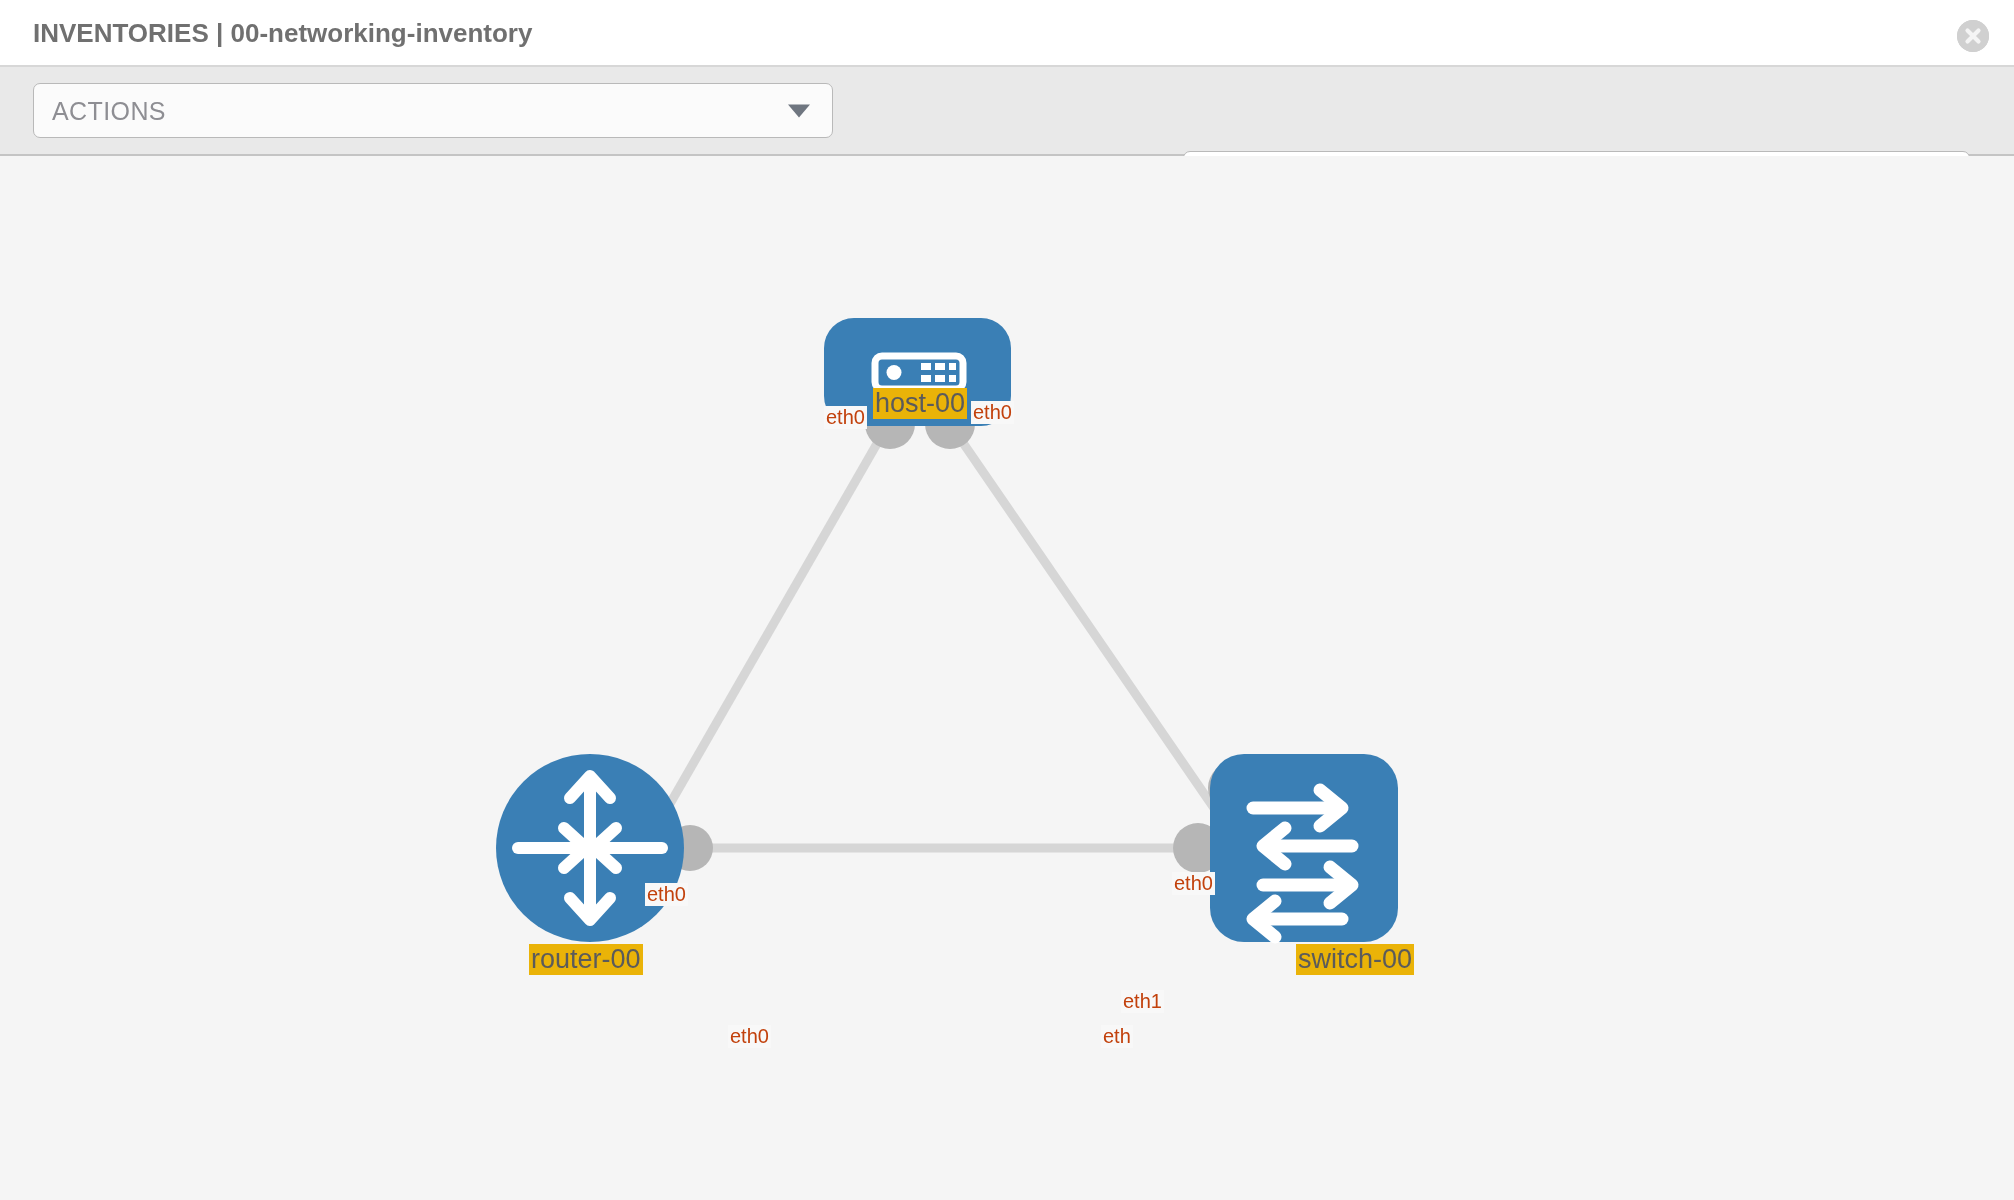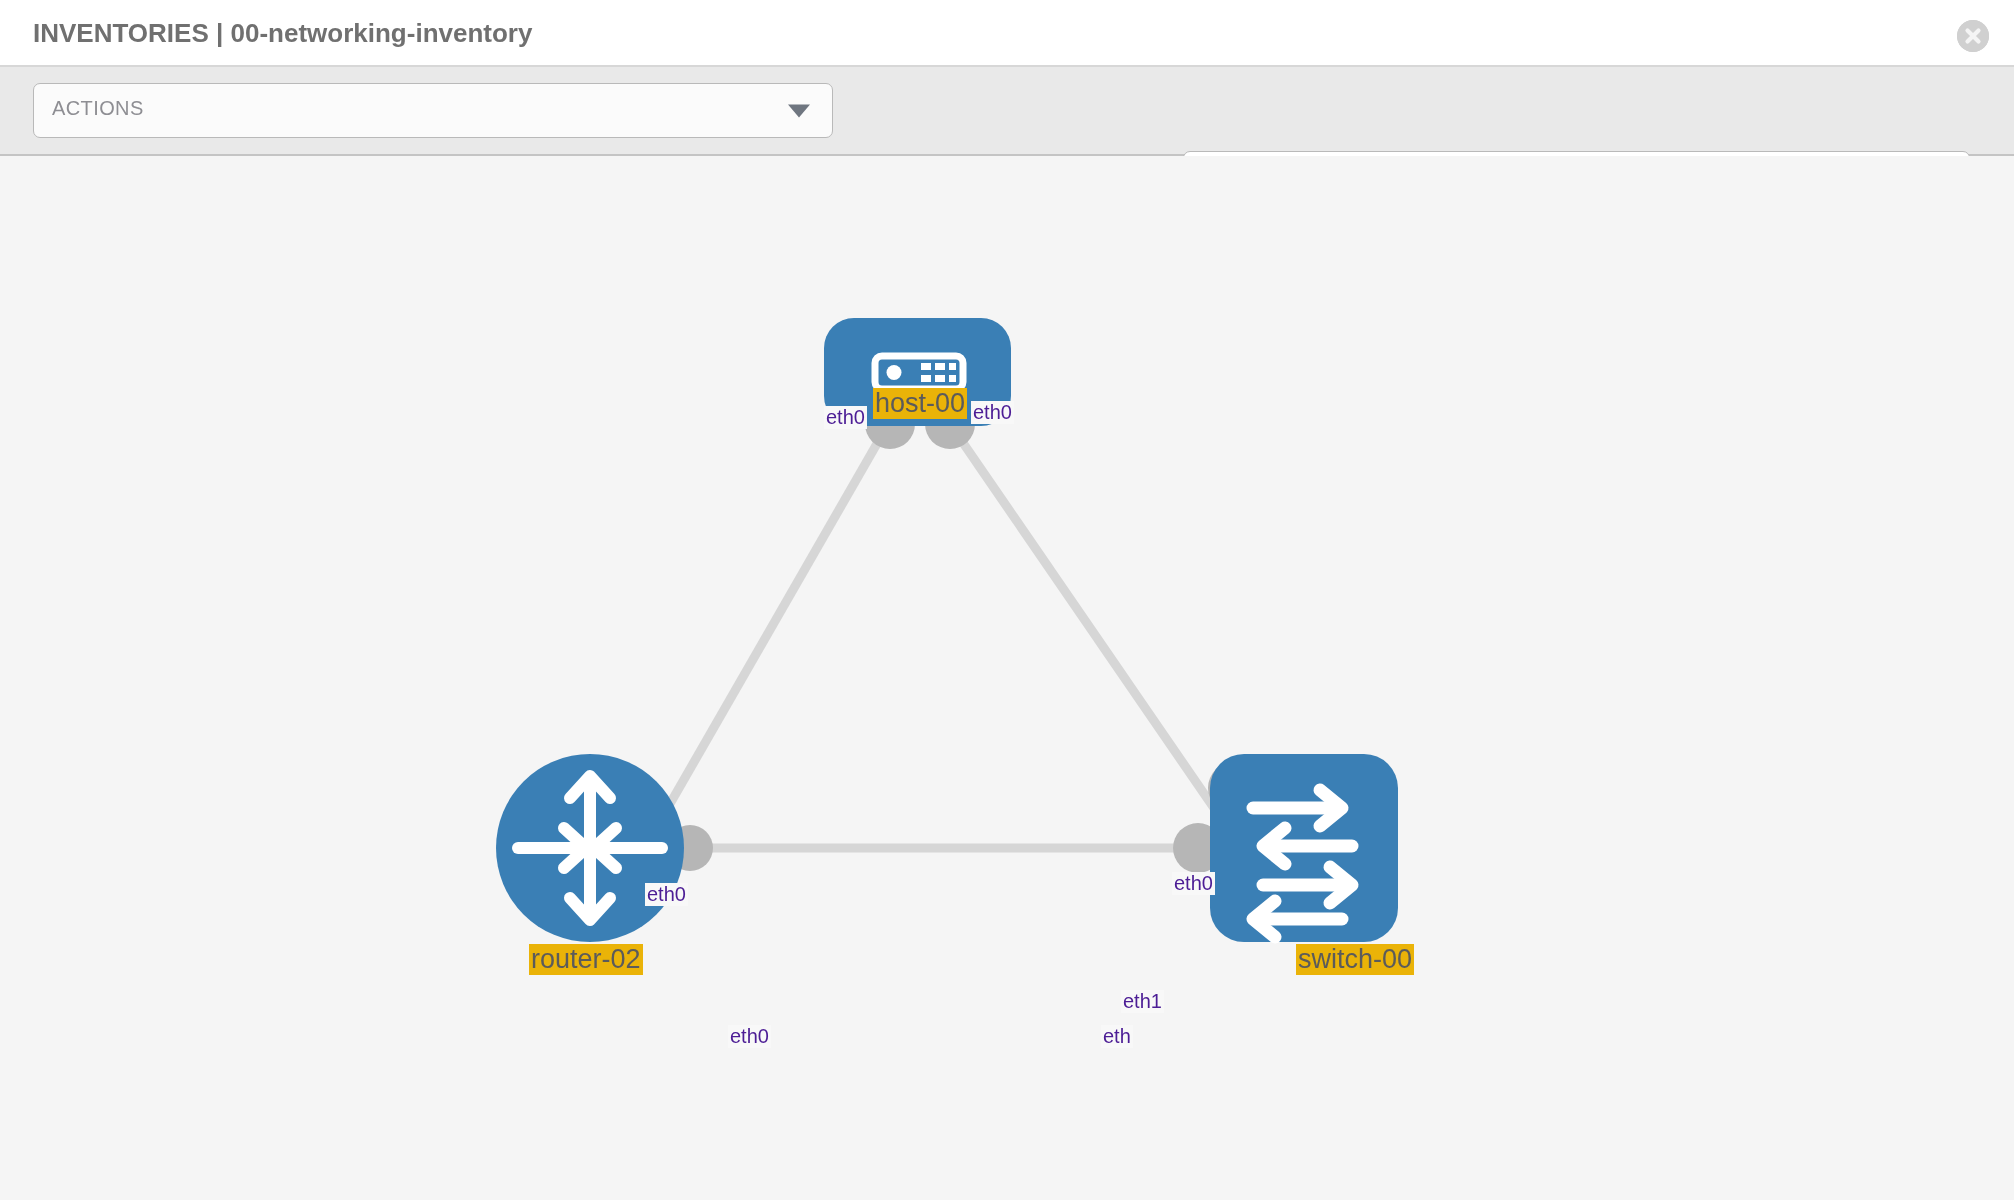--- a/index.html
+++ b/index.html
@@ -70,21 +70,21 @@
     background: #fbfbfb;
     border: 1px solid #b9b9b9;
     border-radius: 7px;
     box-sizing: border-box;
     cursor: pointer;
   }
   .actions-select .label {
     position: absolute;
     left: 18px;
     top: 13px;
-    font-size: 20px;
+    font-size: 25px;
     color: #8e8e93;
     letter-spacing: 0.4px;
   }
   .caret {
     position: absolute;
     right: 22px;
     top: 50%;
     transform: translateY(-50%);
     width: 0; height: 0;
     border-left: 11px solid transparent;
@@ -142,21 +142,21 @@
     position: absolute;
     font-size: 27px;
     color: #5b5b5b;
     background: #eab308;
     white-space: nowrap;
     padding: 0 2px;
   }
   .edge-label {
     position: absolute;
     font-size: 20px;
-    color: #4c1d95;
+    color: #c2410c;
     background: #f8f8f8;
     white-space: nowrap;
     padding: 0 2px;
   }
 </style>
 </head>
 <body>
 
 <div id="app">
 
@@ -261,21 +261,21 @@
           <path d="M1263 729 L1348 729"></path>
           <path d="M1330 711 L1352 729 L1330 747"></path>
 
           <path d="M1342 763 L1257 763"></path>
           <path d="M1275 745 L1253 763 L1275 781"></path>
         </g>
       </g>
     </svg>
 
     <div class="node-label" style="left:873px; top:232px;">host-00</div>
-    <div class="node-label" style="left:529px; top:788px;">router-02</div>
+    <div class="node-label" style="left:529px; top:788px;">router-00</div>
     <div class="node-label" style="left:1296px; top:788px;">switch-00</div>
 
     <div class="edge-label" style="left:824px; top:250px;">eth0</div>
     <div class="edge-label" style="left:971px; top:245px;">eth0</div>
     <div class="edge-label" style="left:645px; top:727px;">eth0</div>
     <div class="edge-label" style="left:1172px; top:716px;">eth0</div>
     <div class="edge-label" style="left:728px; top:869px;">eth0</div>
     <div class="edge-label" style="left:1101px; top:869px;">eth</div>
     <div class="edge-label" style="left:1121px; top:834px;">eth1</div>
 

